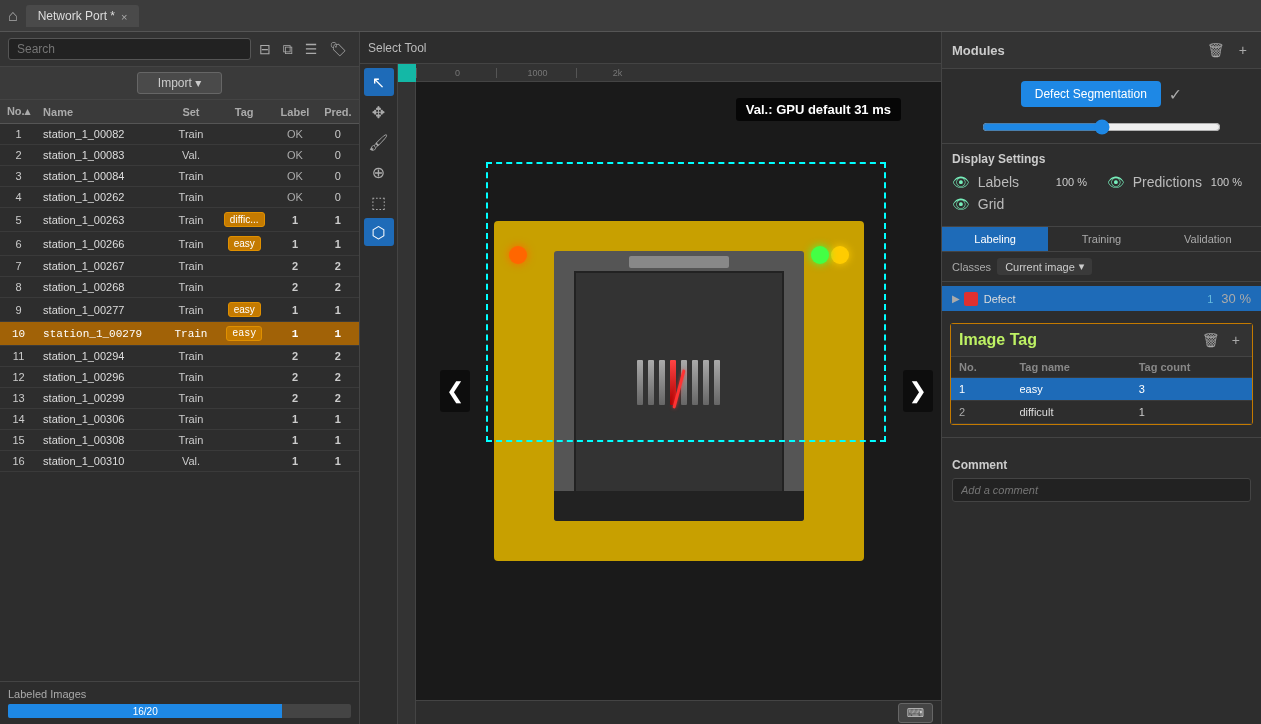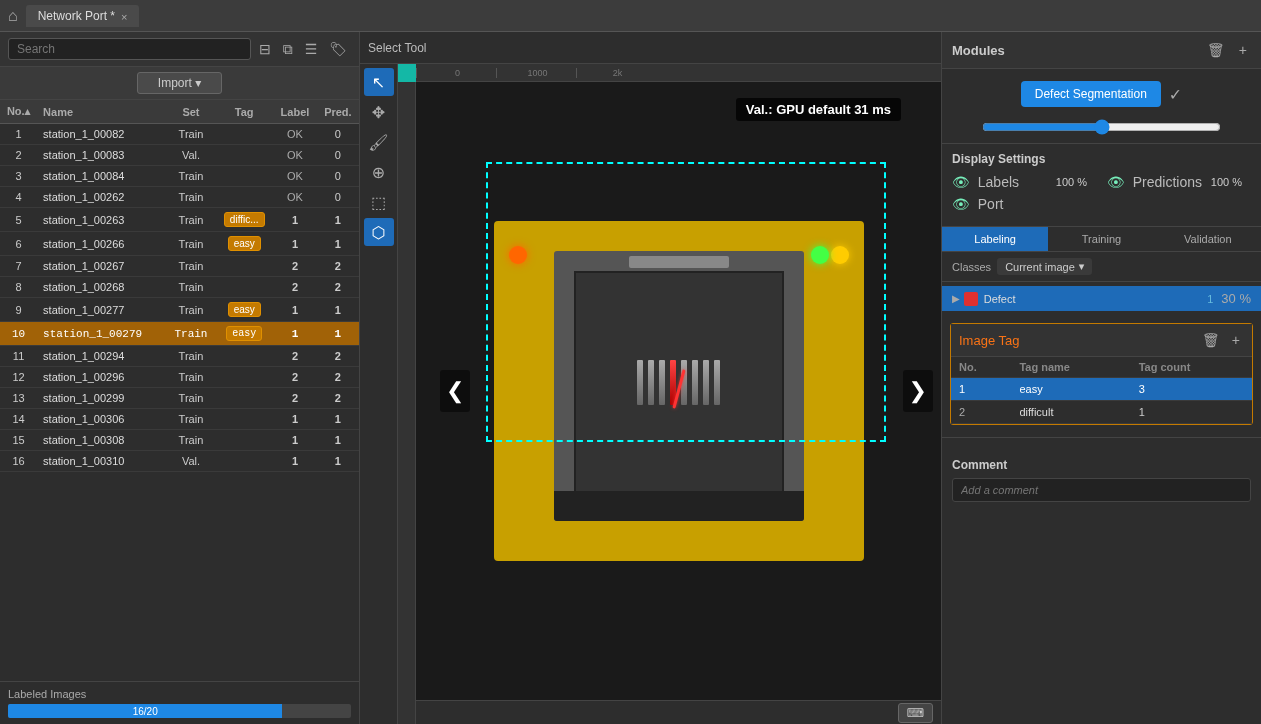--- a/index.html
+++ b/index.html
@@ -135,21 +135,21 @@
     .class-item.active { background: #1e6bb8; }
     .class-expand { color: #aaa; font-size: 10px; margin-right: 4px; cursor: pointer; }
     .class-color { width: 14px; height: 14px; border-radius: 2px; margin-right: 6px; flex-shrink: 0; }
     .class-name { flex: 1; font-size: 11px; color: #ddd; }
     .class-count { font-size: 11px; color: #6bd; margin-right: 8px; }
     .class-pct { font-size: 13px; color: #aaa; }
 
     
     #image-tag-section { border: 1.5px solid #c47a00; border-radius: 3px; margin: 8px; }
     #image-tag-header { display: flex; align-items: center; justify-content: space-between; padding: 6px 8px; background: #333; border-bottom: 1px solid #444; }
-    #image-tag-title { color: #f97316; font-size: 13px; font-weight: normal; }
+    #image-tag-title { color: #bef264; font-size: 16px; font-weight: bold; }
     #image-tag-actions { display: flex; gap: 4px; }
     #tag-table { width: 100%; border-collapse: collapse; }
     #tag-table th { color: #888; font-size: 11px; padding: 4px 8px; text-align: left; background: #2d2d2d; border-bottom: 1px solid #3a3a3a; }
     #tag-table td { padding: 5px 8px; font-size: 11px; border-bottom: 1px solid #3a3a3a; }
     #tag-table tr.selected-tag { background: #1e6bb8; }
     #tag-table tr.selected-tag td { color: #fff; }
     #tag-table td.tag-no { color: #aaa; }
     #tag-table td.tag-name { color: #ddd; }
     #tag-table td.tag-count { color: #ccc; }
 
@@ -433,21 +433,21 @@
       <div class="display-row">
         <span class="eye-icon">👁</span>
         <span class="display-label">Labels</span>
         <span class="display-pct">100 %</span>
         <span class="eye-icon" style="margin-left:12px;">👁</span>
         <span class="display-label">Predictions</span>
         <span class="display-pct">100 %</span>
       </div>
       <div class="display-row">
         <span class="eye-icon">👁</span>
-        <span class="display-label">Port</span>
+        <span class="display-label">Grid</span>
       </div>
     </div>
 
     <div id="tabs-row">
       <div class="tab-item active">Labeling</div>
       <div class="tab-item">Training</div>
       <div class="tab-item">Validation</div>
     </div>
 
     <div id="classes-row">

